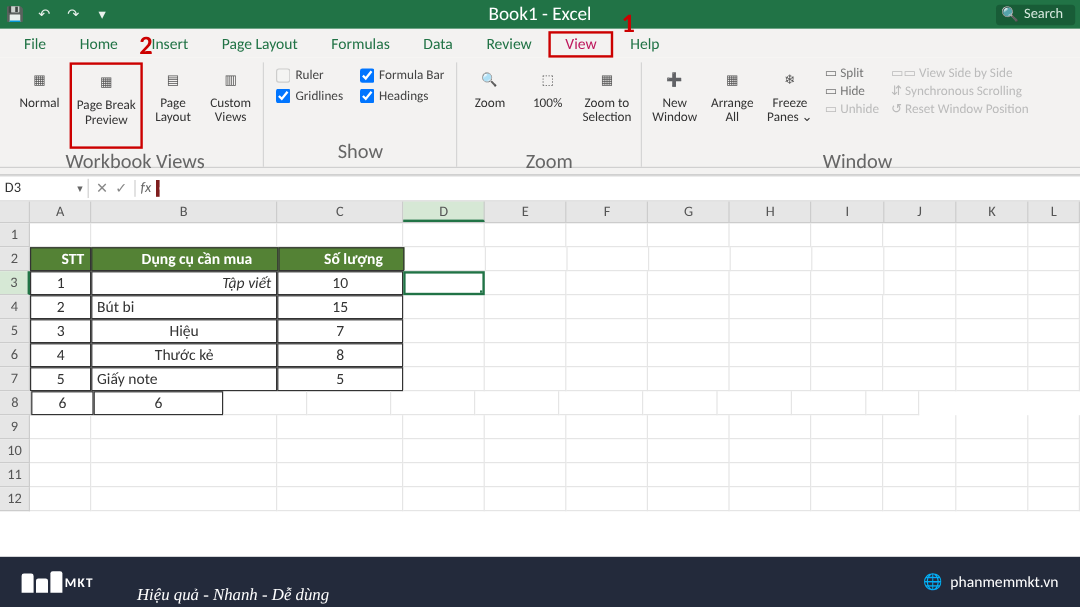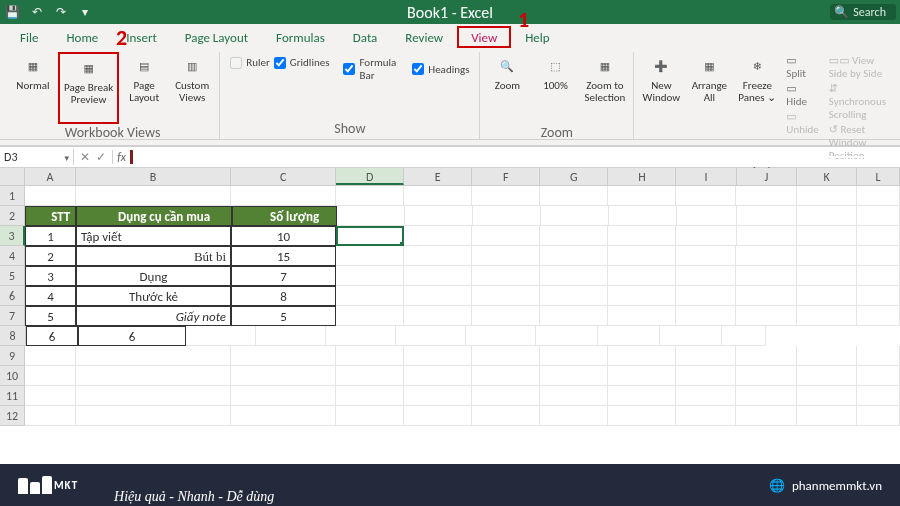--- a/index.html
+++ b/index.html
@@ -17,28 +17,28 @@
   .tabs { background: #f3f2f1; padding: 2px 6px 0; display: flex; gap: 0; border-bottom: 0; height: 24px; align-items: stretch; }
   .tab { padding: 2px 12px 0; font-size: 13px; color: #217346; cursor: pointer; border: 2px solid transparent; }
   .tab.active { border: 2px solid #c00; color: #be185d; font-weight: 400; }
 
   .annot { position: absolute; color: #c00; font-weight: 700; font-size: 22px; }
 
   
   .ribbon { background: #f3f2f1; display: flex; padding: 4px 6px 0; height: 92px; border-bottom: 1px solid #d0d0d0; }
   .group { display: flex; flex-direction: column; padding: 0 4px; border-right: 1px solid #d5d5d5; height: 100%; }
   .group-body { flex: 1; display: flex; align-items: flex-start; gap: 2px; }
-  .group-label { text-align: center; font-size: 14px; color: #666; padding-bottom: 2px; }
+  .group-label { text-align: center; font-size: 17px; color: #666; padding-bottom: 2px; }
 
   .bigbtn { display: flex; flex-direction: column; align-items: center; justify-content: flex-start; padding: 2px 4px; width: auto; min-width: 46px; text-align: center; font-size: 11px; color: #333; height: 72px; }
   .bigbtn.box2 { border: 2px solid #c00; }
   .bigbtn .bicon { width: 26px; height: 24px; display: flex; align-items: center; justify-content: center; color: #555; }
   .bigbtn .blabel { line-height: 1.1; margin-top: 2px; }
 
-  .chkcol { display: flex; flex-direction: row; gap: 4px; padding: 4px 6px 0; font-size: 11px; color: #444; }
+  .chkcol { display: flex; flex-direction: column; gap: 4px; padding: 4px 6px 0; font-size: 11px; color: #444; }
   .chk { display: flex; gap: 4px; align-items: center; }
   .chk input { width: 12px; height: 12px; }
 
   .window-col { display:flex; flex-direction:column; gap:2px; padding:2px 4px; font-size:11px; color:#777; }
 
   
   .namebar { display: flex; align-items: center; height: 22px; border-top: 1px solid #d0d0d0; border-bottom: 1px solid #d0d0d0; font-size: 12px; }
   .namebox { width: 74px; border-right: 1px solid #d0d0d0; padding: 1px 4px; background: #fff; display:flex; align-items:center; gap:4px; }
   .namebox::after { content: "▾"; color:#666; margin-left:auto; font-size:9px; }
   .fbar-btns { display: flex; gap: 6px; padding: 0 6px; color: #888; }
@@ -272,51 +272,51 @@
         <div class="cell cG"></div>
         <div class="cell cH"></div>
         <div class="cell cI"></div>
         <div class="cell cJ"></div>
         <div class="cell cK"></div>
         <div class="cell cL"></div>
       </div>
       <div class="row">
         <div class="rowh selected">3</div>
         <div class="cell cA b-all center">1</div>
-        <div class="cell cB b-all center" style="text-align: left;">Tập viết</div>
+        <div class="cell cB b-all center" style="text-align: right; font-style: italic;">Tập viết</div>
         <div class="cell cC b-all center">10</div>
         <div class="cell cD selcell"></div>
         <div class="cell cE"></div>
         <div class="cell cF"></div>
         <div class="cell cG"></div>
         <div class="cell cH"></div>
         <div class="cell cI"></div>
         <div class="cell cJ"></div>
         <div class="cell cK"></div>
         <div class="cell cL"></div>
       </div>
       <div class="row">
         <div class="rowh">4</div>
         <div class="cell cA b-all center">2</div>
-        <div class="cell cB b-all center" style="text-align: right; font-family: Liberation Serif, serif;">Bút bi</div>
+        <div class="cell cB b-all center" style="text-align: left;">Bút bi</div>
         <div class="cell cC b-all center">15</div>
         <div class="cell cD"></div>
         <div class="cell cE"></div>
         <div class="cell cF"></div>
         <div class="cell cG"></div>
         <div class="cell cH"></div>
         <div class="cell cI"></div>
         <div class="cell cJ"></div>
         <div class="cell cK"></div>
         <div class="cell cL"></div>
       </div>
       <div class="row">
         <div class="rowh">5</div>
         <div class="cell cA b-all center">3</div>
-        <div class="cell cB b-all center" style="text-align: center;">Dụng</div>
+        <div class="cell cB b-all center" style="text-align: center;">Hiệu</div>
         <div class="cell cC b-all center">7</div>
         <div class="cell cD"></div>
         <div class="cell cE"></div>
         <div class="cell cF"></div>
         <div class="cell cG"></div>
         <div class="cell cH"></div>
         <div class="cell cI"></div>
         <div class="cell cJ"></div>
         <div class="cell cK"></div>
         <div class="cell cL"></div>
@@ -332,21 +332,21 @@
         <div class="cell cG"></div>
         <div class="cell cH"></div>
         <div class="cell cI"></div>
         <div class="cell cJ"></div>
         <div class="cell cK"></div>
         <div class="cell cL"></div>
       </div>
       <div class="row">
         <div class="rowh">7</div>
         <div class="cell cA b-all center">5</div>
-        <div class="cell cB b-all center" style="text-align: right; font-style: italic;">Giấy note</div>
+        <div class="cell cB b-all center" style="text-align: left;">Giấy note</div>
         <div class="cell cC b-all center">5</div>
         <div class="cell cD"></div>
         <div class="cell cE"></div>
         <div class="cell cF"></div>
         <div class="cell cG"></div>
         <div class="cell cH"></div>
         <div class="cell cI"></div>
         <div class="cell cJ"></div>
         <div class="cell cK"></div>
         <div class="cell cL"></div>

